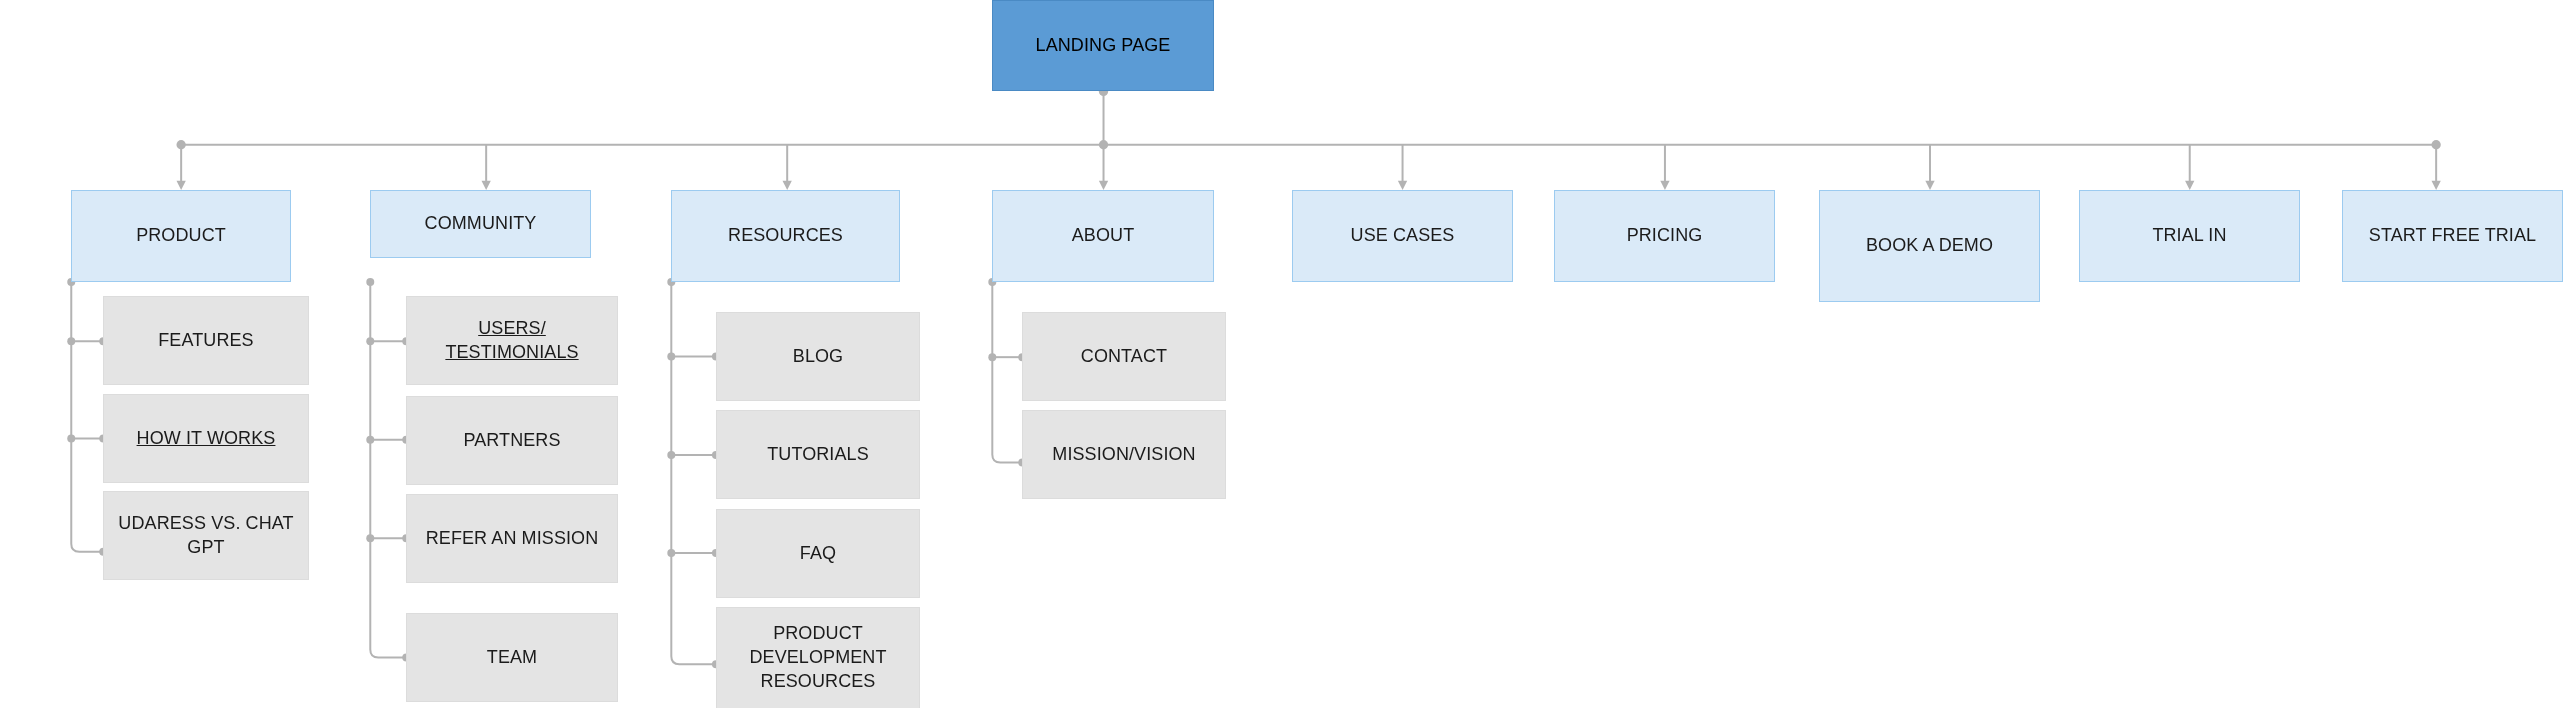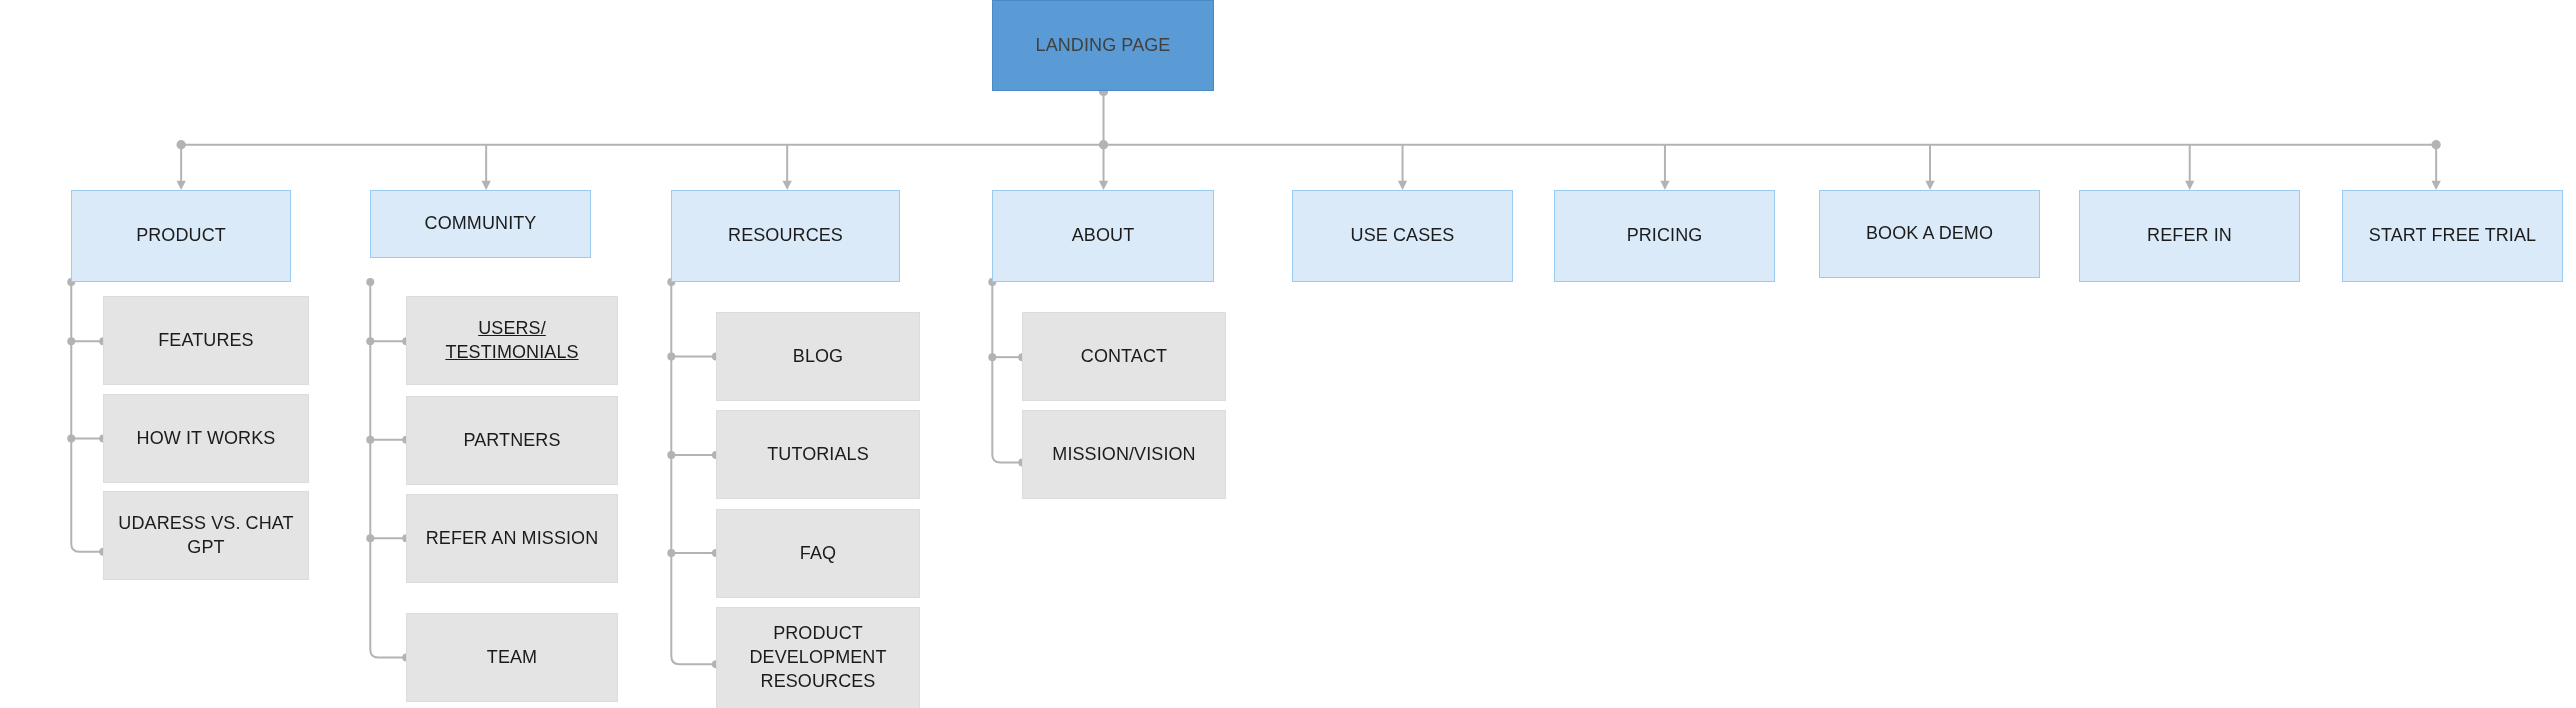--- a/index.html
+++ b/index.html
@@ -28,21 +28,21 @@
     letter-spacing: 0.1px;
   }
   .node .label {
     display: block;
     padding: 0 6.7px;
     white-space: pre-line;
   }
   .node-root {
     background: #5b9bd5;
     border: 0.7px solid #4a8ac4;
-    color: #404040;
+    color: #000000;
     font-size: 18px;
   }
   .node-section {
     background: #daeaf8;
     border: 0.7px solid #9ccbf0;
     color: #1b1b1b;
     font-size: 18px;
   }
   .node-child {
     background: #e4e4e4;
@@ -148,21 +148,21 @@
   <div class="node node-root" style="left:992px; top:0px; width:222px; height:91px;">
     <span class="label">LANDING PAGE</span>
   </div>
 
   <div class="node node-section" style="left:71px; top:190px; width:220px; height:92px;">
     <span class="label">PRODUCT</span>
   </div>
   <div class="node node-child" style="left:103px; top:296px; width:206px; height:89px;">
     <span class="label">FEATURES</span>
   </div>
-  <div class="node node-child" style="left:103px; top:394px; width:206px; height:89px;">
+  <div class="node node-child" style="left:103px; top:394px; width:206px; height:89px;text-decoration:underline;">
     <span class="label">HOW IT WORKS</span>
   </div>
   <div class="node node-child" style="left:103px; top:491px; width:206px; height:89px;">
     <span class="label">UDARESS VS. CHAT
 GPT</span>
   </div>
 
   <div class="node node-section" style="left:370px; top:190px; width:221px; height:68px;">
     <span class="label">COMMUNITY</span>
   </div>
@@ -207,24 +207,24 @@
   <div class="node node-child" style="left:1022px; top:312px; width:204px; height:89px;">
     <span class="label">CONTACT</span>
   </div>
 
   <div class="node node-section" style="left:1292px; top:190px; width:221px; height:92px;">
     <span class="label">USE CASES</span>
   </div>
   <div class="node node-section" style="left:1554px; top:190px; width:221px; height:92px;">
     <span class="label">PRICING</span>
   </div>
-  <div class="node node-section" style="left:1819px; top:190px; width:221px; height:88px;">
+  <div class="node node-section" style="left:1819px; top:190px; width:221px; height:112px;">
     <span class="label">BOOK A DEMO</span>
   </div>
   <div class="node node-section" style="left:2079px; top:190px; width:221px; height:92px;">
-    <span class="label">REFER IN</span>
+    <span class="label">TRIAL IN</span>
   </div>
   <div class="node node-section" style="left:2326px; top:190px; width:221px; height:92px;margin-left:16px;">
     <span class="label">START FREE TRIAL</span>
   </div>
 
 </div>
 
 
 </body></html>

